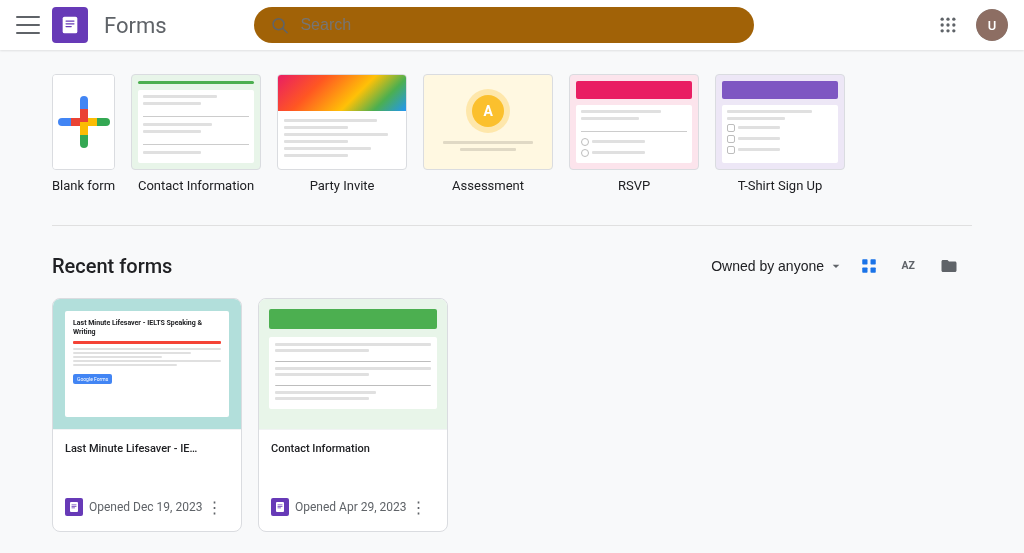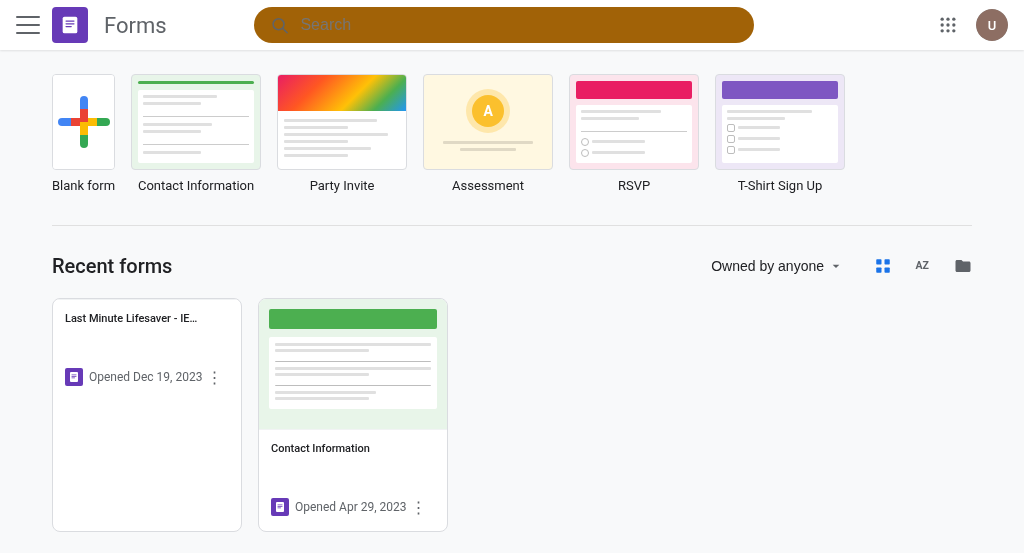--- a/index.html
+++ b/index.html
@@ -73,21 +73,21 @@
 
     
     .recent-header { display: flex; align-items: center; justify-content: space-between; margin-bottom: 16px; }
     .recent-title { font-size: 20px; font-weight: 500; color: #202124; }
     .recent-controls { display: flex; align-items: center; gap: 16px; }
     .owned-btn {
       display: flex; align-items: center; gap: 4px; font-size: 14px; color: #202124;
       cursor: pointer; background: none; border: none;
     }
     .view-icons { display: flex; gap: 8px; }
-    .view-icon-btn { width: 32px; height: 32px; border-radius: 4px; display: flex; align-items: center; justify-content: flex-end; cursor: pointer; color: #5f6368; }
+    .view-icon-btn { width: 32px; height: 32px; border-radius: 4px; display: flex; align-items: center; justify-content: flex-start; cursor: pointer; color: #5f6368; }
     .view-icon-btn.active { color: #1a73e8; }
 
     
     .recent-grid { display: flex; gap: 16px; flex-wrap: wrap; }
     .form-card {
       width: 190px; background: #fff; border-radius: 8px; overflow: hidden;
       border: 1px solid #dadce0; cursor: pointer; transition: box-shadow 0.2s;
     }
     .form-card-thumb { height: 130px; overflow: hidden; position: relative; }
     .form-card-footer { padding: 12px; border-top: 1px solid #f1f3f4; }
@@ -308,20 +308,34 @@
             <path d="M10 4H4c-1.1 0-2 .9-2 2v12c0 1.1.9 2 2 2h16c1.1 0 2-.9 2-2V8c0-1.1-.9-2-2-2h-8l-2-2z"></path>
           </svg>
         </div>
       </div>
     </div>
   </div>
 
   <div class="recent-grid">
 
     <div class="form-card">
+      <div class="form-card-thumb">
+        <div class="ielts-thumb">
+          <div class="ielts-inner">
+            <div class="ielts-title">Last Minute Lifesaver - IELTS Speaking &amp; Writing</div>
+            <div class="ielts-red-line"></div>
+            <div class="ielts-line"></div>
+            <div class="ielts-line" style="width:80%;"></div>
+            <div class="ielts-line" style="width:60%;"></div>
+            <div class="ielts-line"></div>
+            <div class="ielts-line" style="width:70%;"></div>
+            <div class="ielts-btn">Google Forms</div>
+          </div>
+        </div>
+      </div>
       <div class="form-card-footer">
         <div class="form-card-name">Last Minute Lifesaver - IE…</div>
         <div class="form-card-meta">
           <div class="form-card-date">
             <div class="forms-icon">
               <svg width="12" height="12" viewBox="0 0 24 24" fill="white">
                 <rect x="4" y="2" width="16" height="20" rx="2"></rect>
                 <rect x="7" y="7" width="10" height="1.5" rx="0.5" fill="#673ab7"></rect>
                 <rect x="7" y="10" width="10" height="1.5" rx="0.5" fill="#673ab7"></rect>
                 <rect x="7" y="13" width="7" height="1.5" rx="0.5" fill="#673ab7"></rect>

